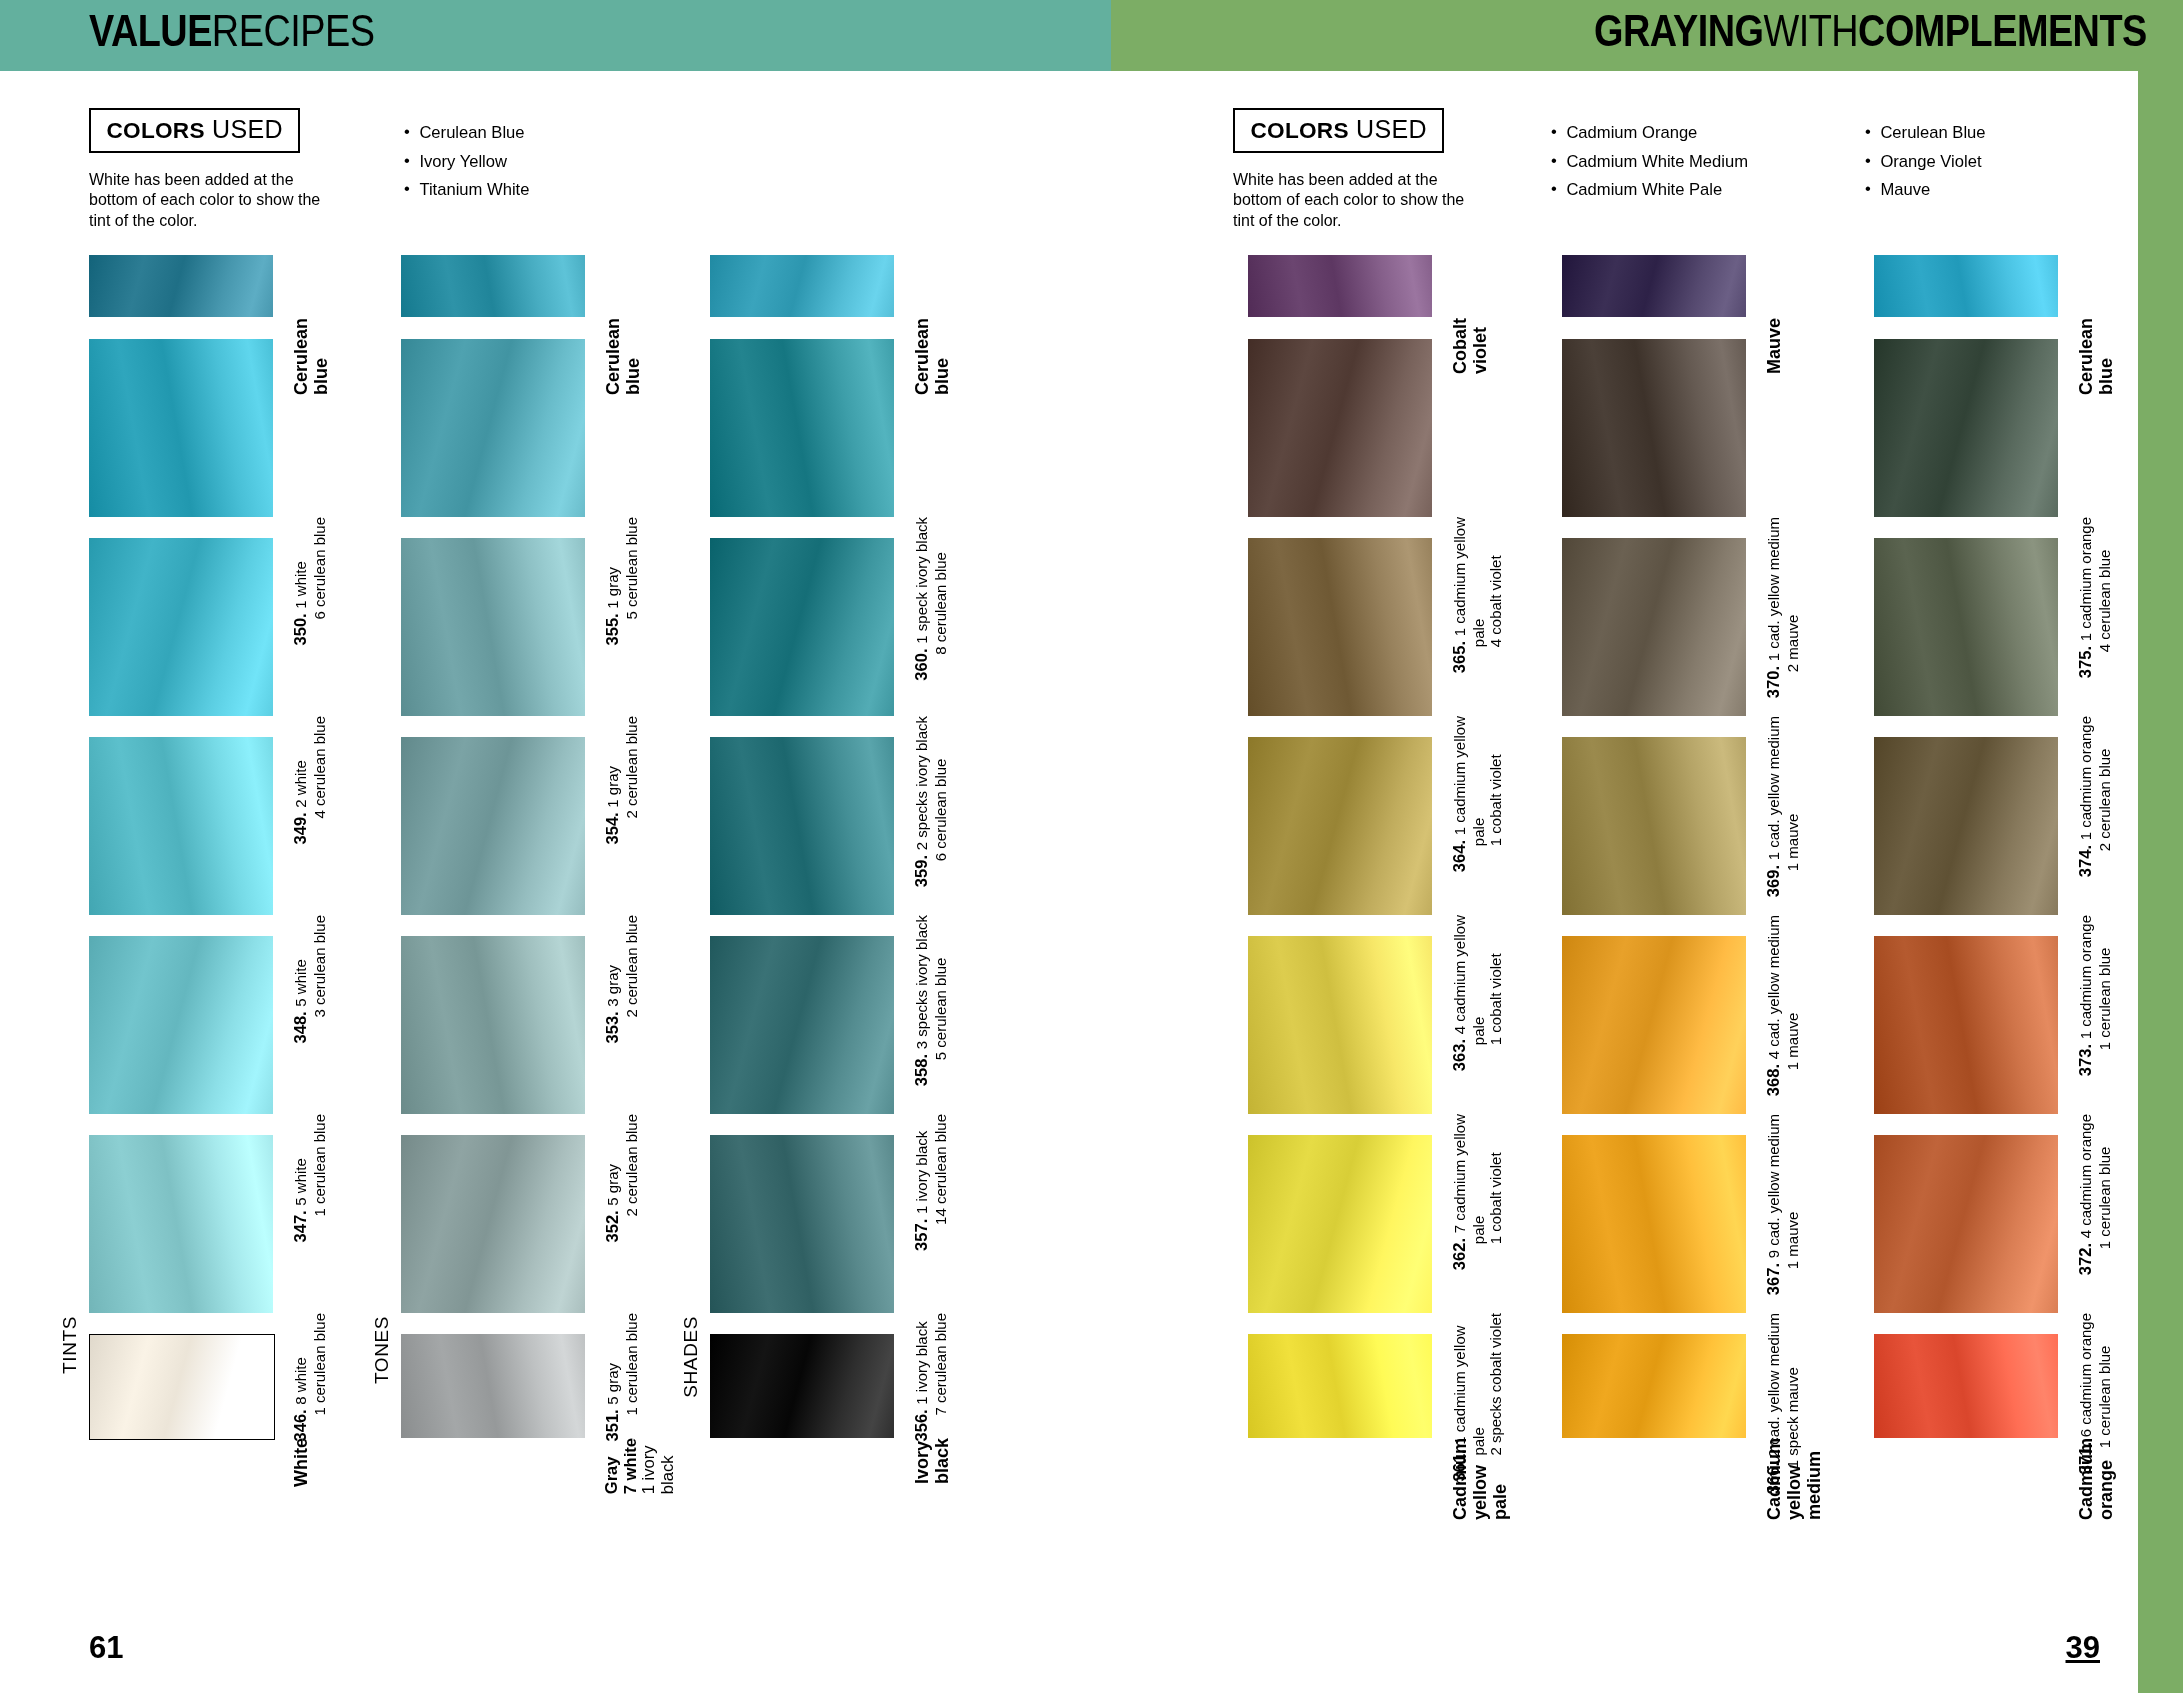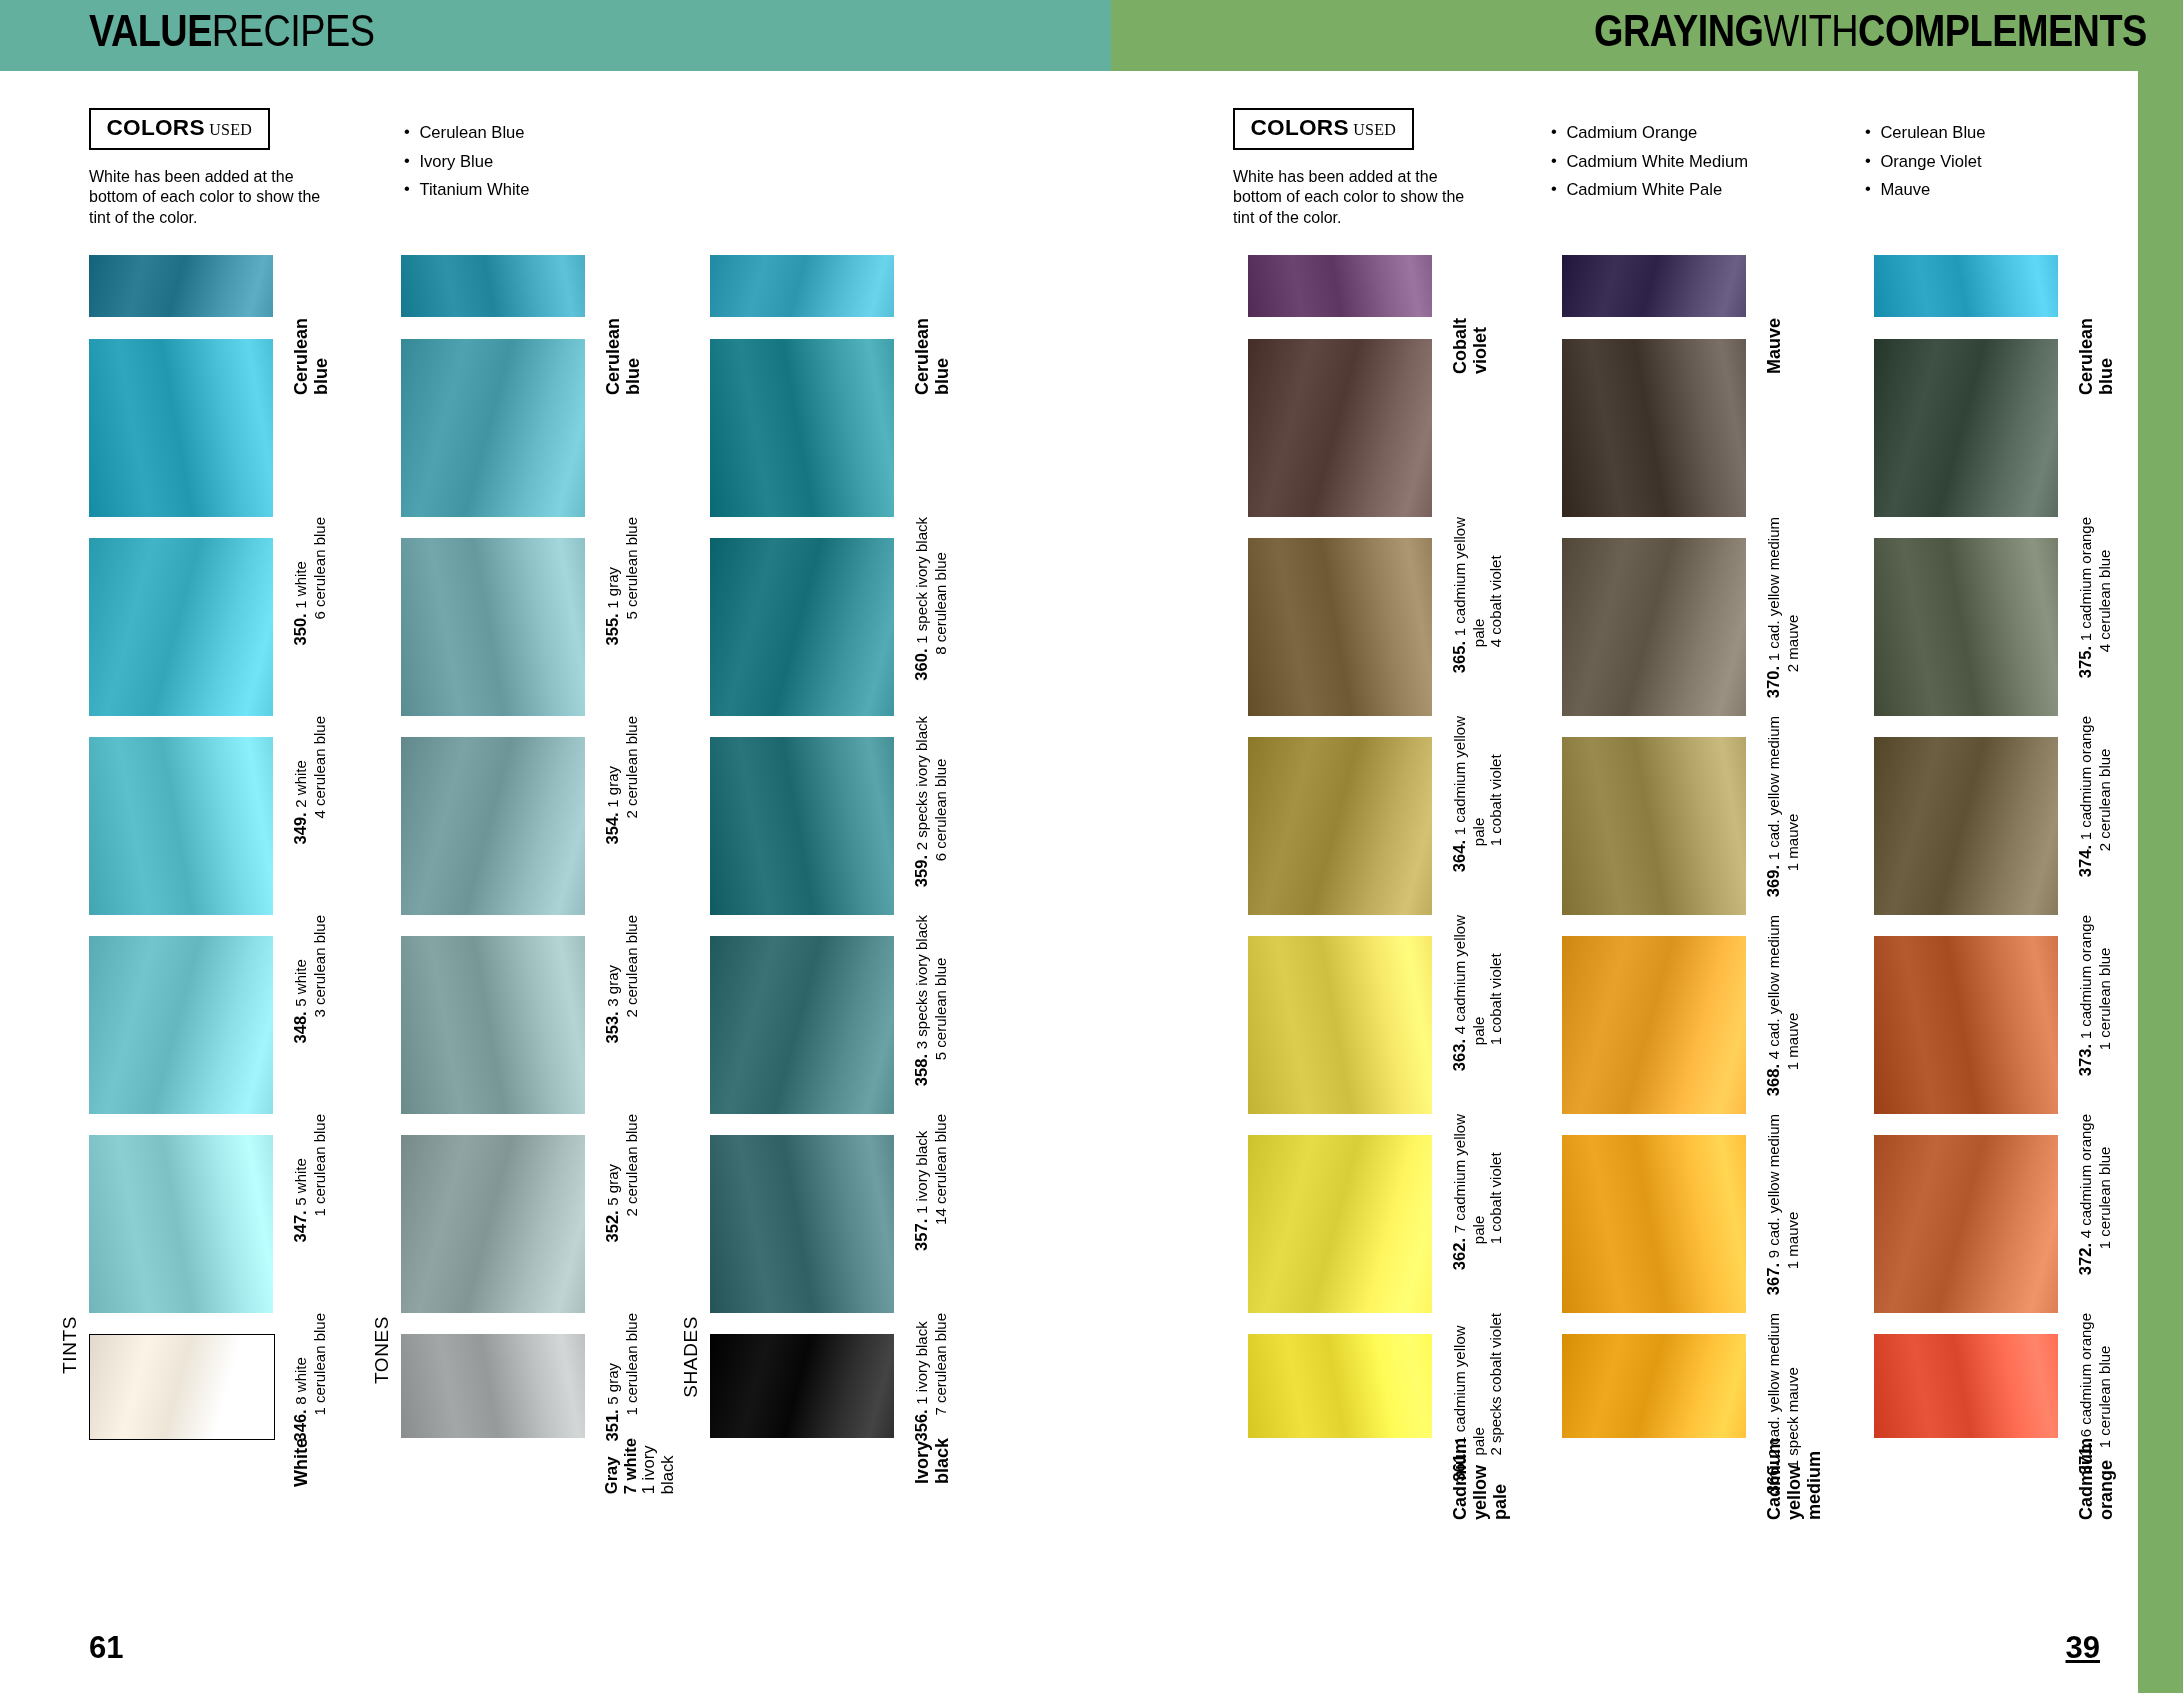--- a/index.html
+++ b/index.html
@@ -29,21 +29,21 @@
   .hd-right{right:36px;transform-origin:right center;}
   .hd-title .thin{font-weight:400;}
 
   
   .cu-block{position:absolute;}
   .cu-box{
     border:2.4px solid #000;display:inline-block;
     padding:5.3px 15.4px 7.1px 15.4px;
   }
   .cu-box .b{font-weight:700;font-size:22.6px;letter-spacing:0.3px;}
-  .cu-box .n{font-weight:400;font-size:16px;letter-spacing:0.3px;font-family:Liberation Serif, serif;}
+  .cu-box .n{font-weight:400;font-size:25px;letter-spacing:0.3px;}
   .cu-note{
     margin-top:16.6px;font-size:16px;line-height:1.28;color:#000;width:232px;
   }
   .cu-list{position:absolute;font-size:16.6px;line-height:1.72;color:#000;}
   .cu-list li{list-style:none;position:relative;padding-left:15.4px;white-space:nowrap;}
   .cu-list li:before{content:"\2022";position:absolute;left:0;top:-0.6px;}
   .cu-list ul{margin:0;padding:0;}
   .sw{
     position:relative;overflow:hidden;
     box-shadow:0 0 0 0 rgba(0,0,0,0);
@@ -87,21 +87,21 @@
 
   <div class="hd-title hd-right"><span>GRAYING</span><span class="thin">WITH</span><span>COMPLEMENTS</span></div>
 
   <div class="cu-block" style="left:89px;top:108px;">
     <div class="cu-box"><span class="b">COLORS</span><span class="n"> USED</span></div>
     <div class="cu-note">White has been added at the bottom of each color to show the tint of the color.</div>
   </div>
   <div class="cu-list" style="left:404px;top:119px;">
     <ul>
       <li>Cerulean Blue</li>
-      <li>Ivory Blue</li>
+      <li>Ivory Yellow</li>
       <li>Titanium White</li>
     </ul>
   </div>
 
   <div class="cu-block" style="left:1233px;top:108px;">
     <div class="cu-box"><span class="b">COLORS</span><span class="n"> USED</span></div>
     <div class="cu-note">White has been added at the bottom of each color to show the tint of the color.</div>
   </div>
   <div class="cu-list" style="left:1551px;top:119px;">
     <ul>

